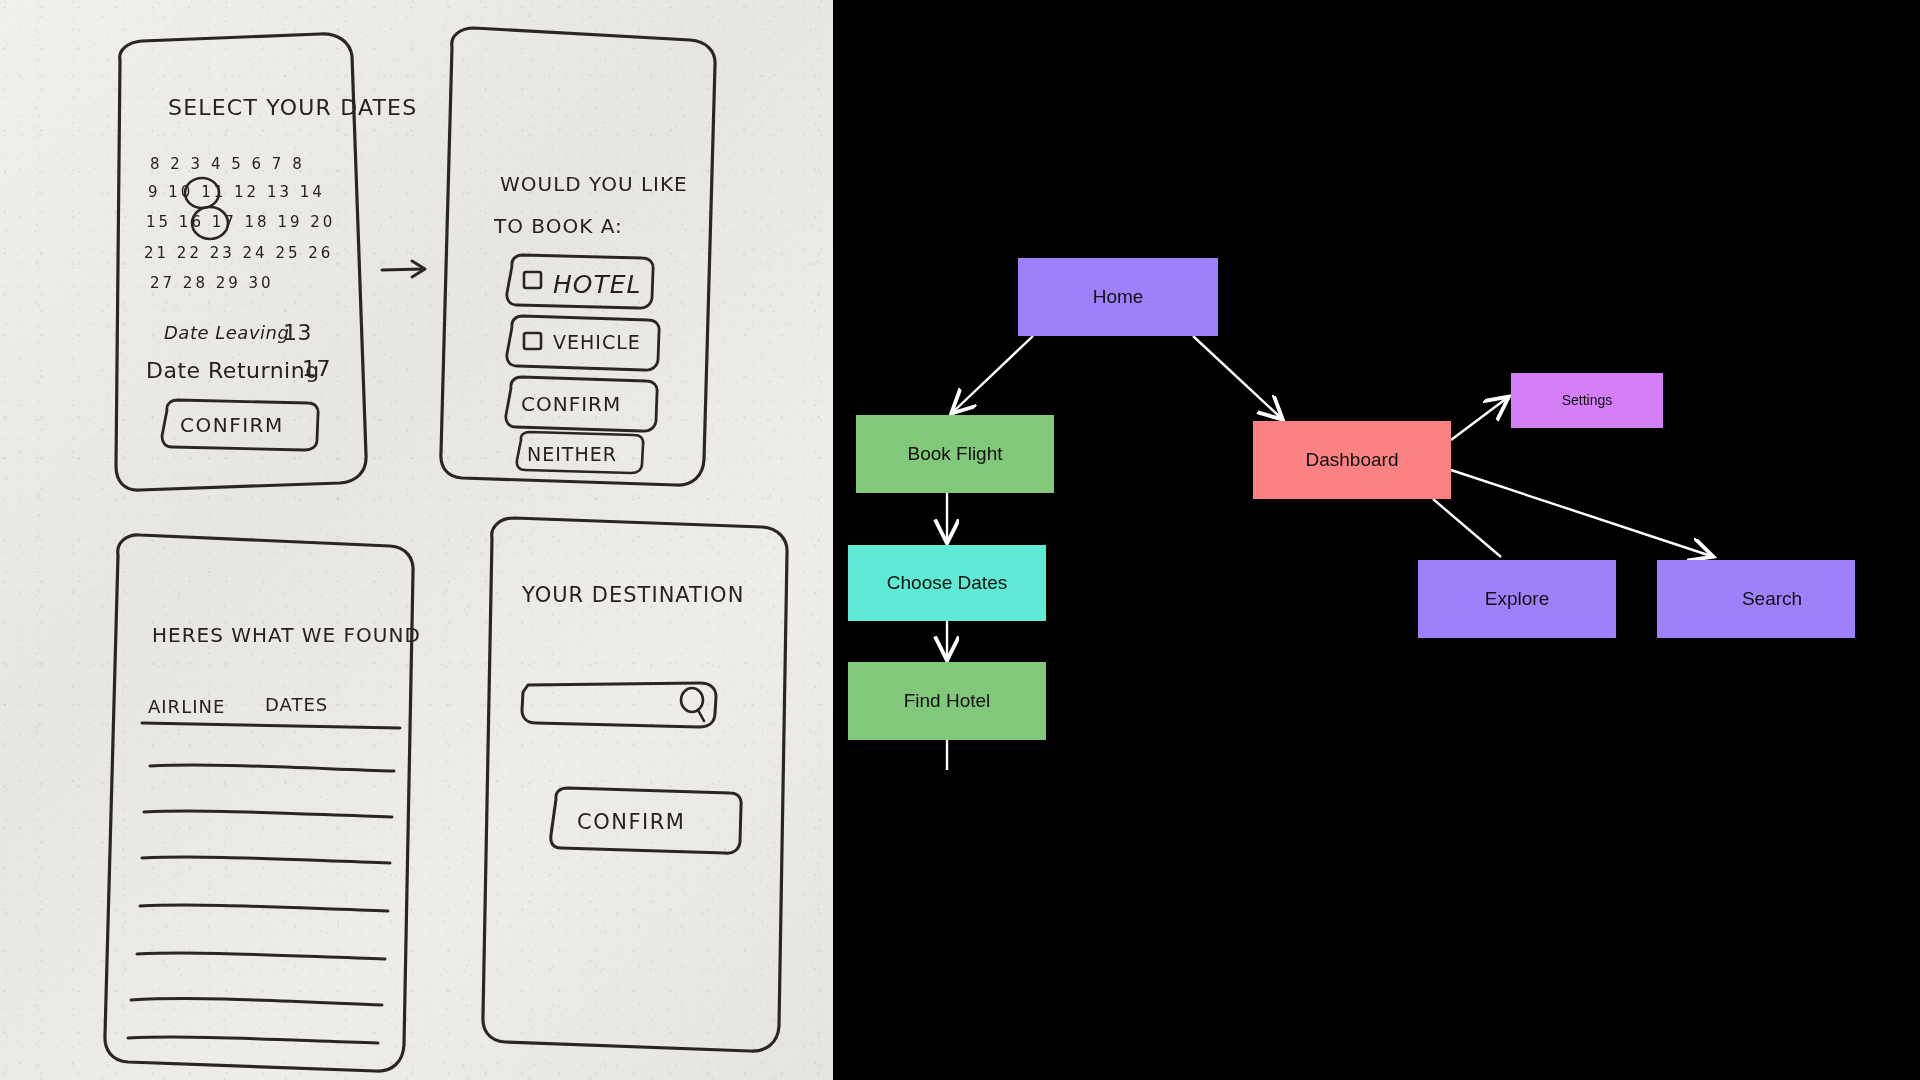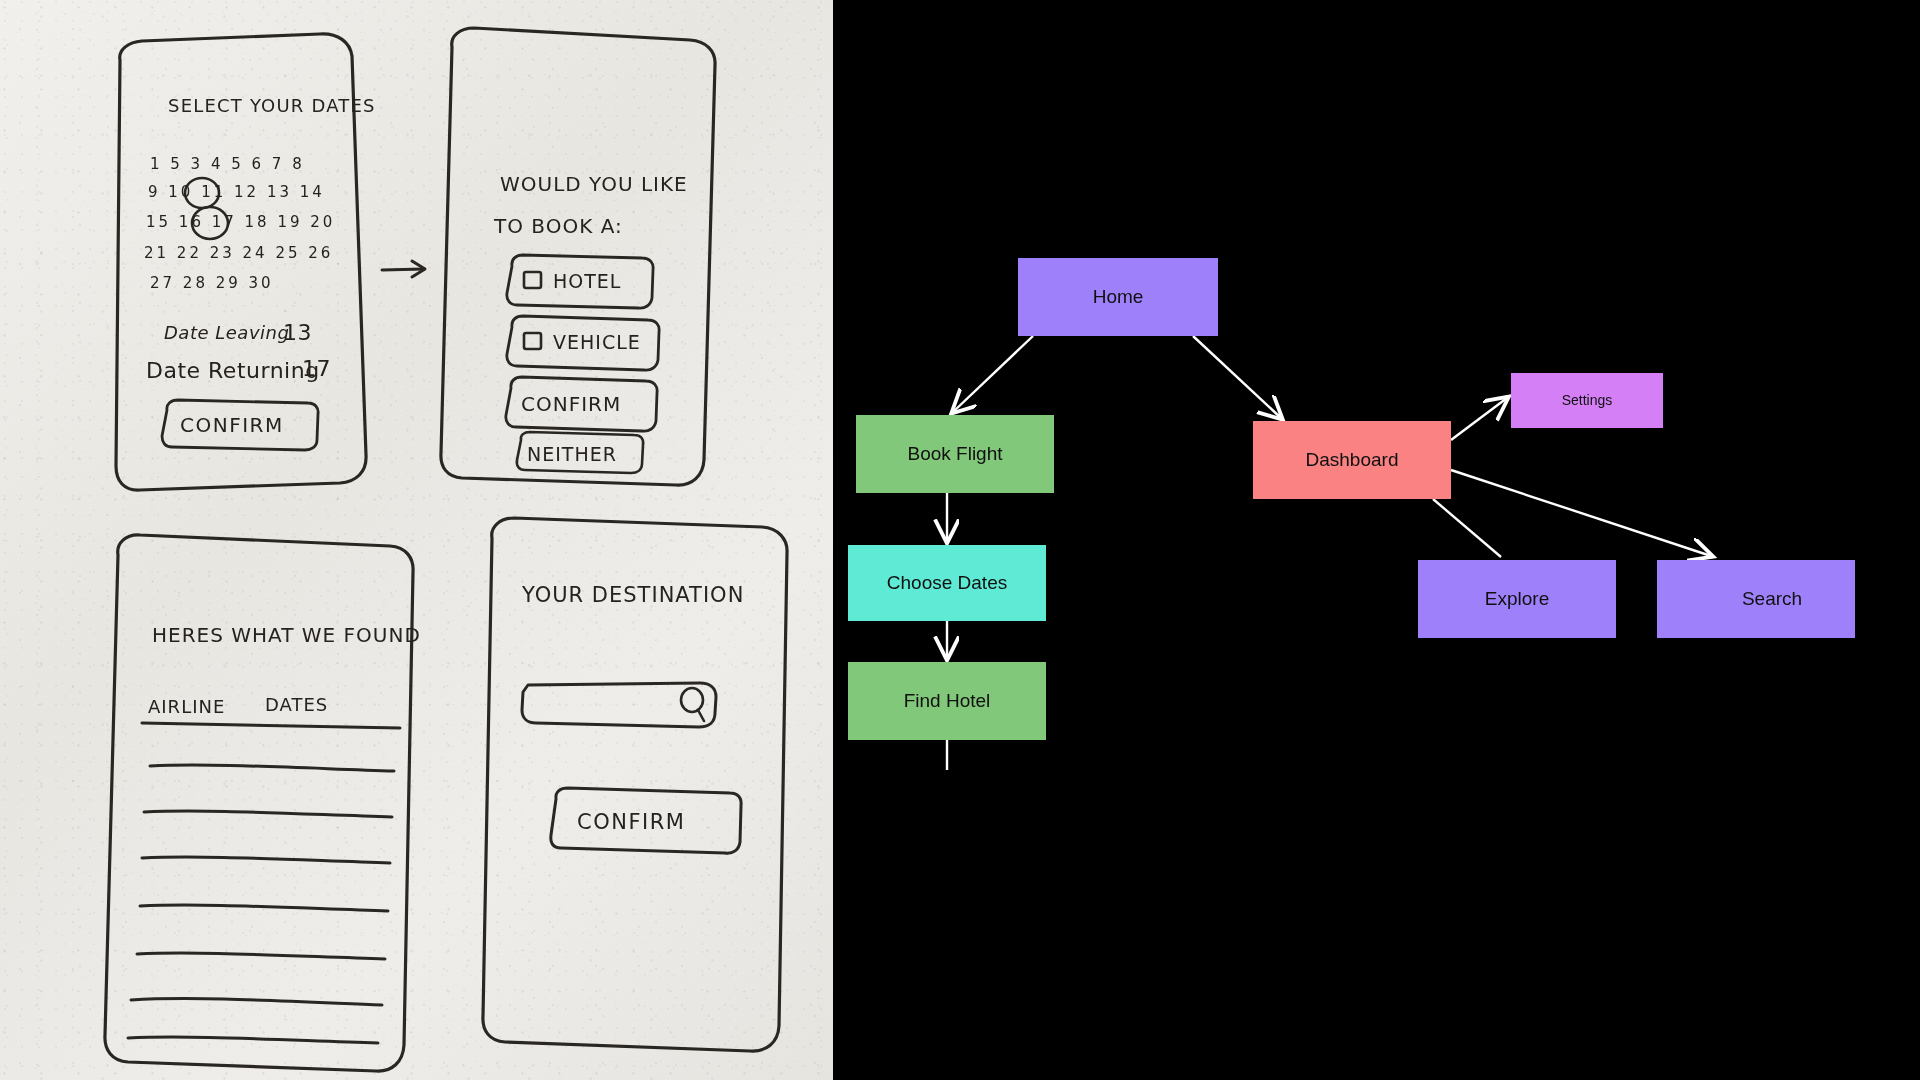--- a/index.html
+++ b/index.html
@@ -119,36 +119,36 @@
         L715 713 C715 722 709 727 699 727 L536 723 C527 723 522 718 522 710 L523 692 Z"></path>
       <g>
         <ellipse class="hand-ink" stroke-width="2.6" cx="692" cy="700" rx="11" ry="12"></ellipse>
         <path class="hand-ink" stroke-width="2.6" d="M698 710 L704 721"></path>
       </g>
 
       <path class="hand-ink" stroke-width="3" d="M556 799 C555 792 560 788 568 788 L730 793 C738 793 742 798 741 806
         L740 842 C739 850 733 854 725 853 L561 848 C553 848 550 843 551 835 Z"></path>
     </svg>
 
-    <div class="hand-text caps" style="left:168px; top:95px; font-size:18px; letter-spacing:1.2px;">SELECT YOUR DATES</div>
-    <div class="hand-text" style="left:150px; top:155px; font-size:15px; letter-spacing:3px;">1 5 3 4 5 6 7 8</div>
+    <div class="hand-text caps" style="left:168px; top:95px; font-size:22px; letter-spacing:1.2px;">SELECT YOUR DATES</div>
+    <div class="hand-text" style="left:150px; top:155px; font-size:15px; letter-spacing:3px;">8 2 3 4 5 6 7 8</div>
     <div class="hand-text" style="left:148px; top:183px; font-size:15px; letter-spacing:3px;">9 10 11 12 13 14</div>
     <div class="hand-text" style="left:146px; top:213px; font-size:15px; letter-spacing:3px;">15 16 17 18 19 20</div>
     <div class="hand-text" style="left:144px; top:244px; font-size:15px; letter-spacing:3px;">21 22 23 24 25 26</div>
     <div class="hand-text" style="left:150px; top:274px; font-size:15px; letter-spacing:3px;">27 28 29 30</div>
 
     <div class="hand-text" style="left:164px; top:322px; font-size:18px;font-style:italic;">Date Leaving</div>
     <div class="hand-text" style="left:283px; top:320px; font-size:22px;">13</div>
     <div class="hand-text" style="left:146px; top:358px; font-size:22px;">Date Returning</div>
     <div class="hand-text" style="left:302px; top:356px; font-size:22px;">17</div>
     <div class="hand-text caps" style="left:180px; top:413px; font-size:20px; letter-spacing:1.5px;">CONFIRM</div>
 
     <div class="hand-text caps" style="left:500px; top:172px; font-size:20px; letter-spacing:1px;">WOULD YOU LIKE</div>
     <div class="hand-text caps" style="left:494px; top:214px; font-size:20px; letter-spacing:1px;">TO BOOK A:</div>
-    <div class="hand-text caps" style="left:553px; top:270px; font-size:19px; letter-spacing:1px;">HOTEL</div>
+    <div class="hand-text caps" style="left:553px; top:270px; font-size:25px; letter-spacing:1px;font-style:italic;">HOTEL</div>
     <div class="hand-text caps" style="left:553px; top:331px; font-size:19px; letter-spacing:1px;">VEHICLE</div>
     <div class="hand-text caps" style="left:521px; top:392px; font-size:20px; letter-spacing:1px;">CONFIRM</div>
     <div class="hand-text caps" style="left:527px; top:443px; font-size:19px; letter-spacing:1px;">NEITHER</div>
 
     <div class="hand-text caps" style="left:152px; top:623px; font-size:20px; letter-spacing:1px;">HERES WHAT WE FOUND</div>
     <div class="hand-text caps" style="left:148px; top:696px; font-size:18px; letter-spacing:1px;">AIRLINE</div>
     <div class="hand-text caps" style="left:265px; top:694px; font-size:18px; letter-spacing:1px;">DATES</div>
 
     <div class="hand-text caps" style="left:522px; top:583px; font-size:21px; letter-spacing:1px;">YOUR DESTINATION</div>
     <div class="hand-text caps" style="left:577px; top:810px; font-size:21px; letter-spacing:1.5px;">CONFIRM</div>

